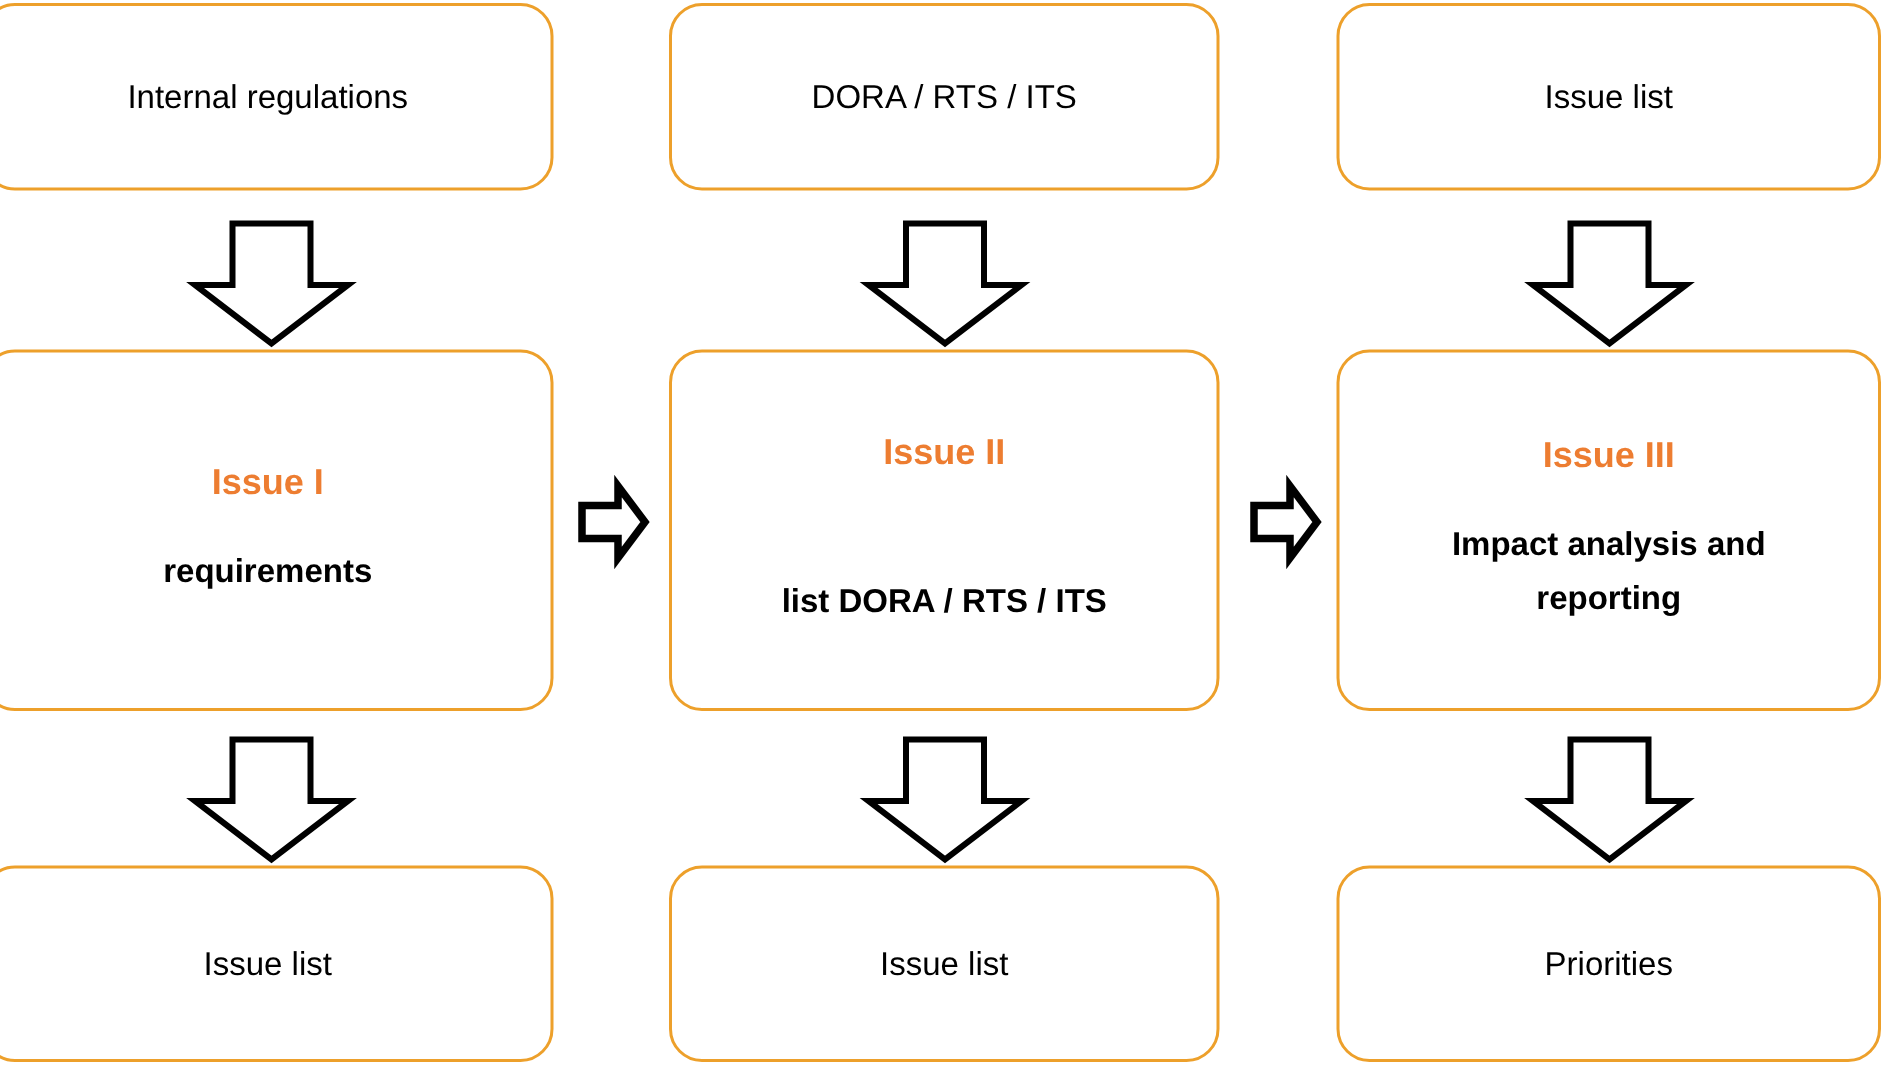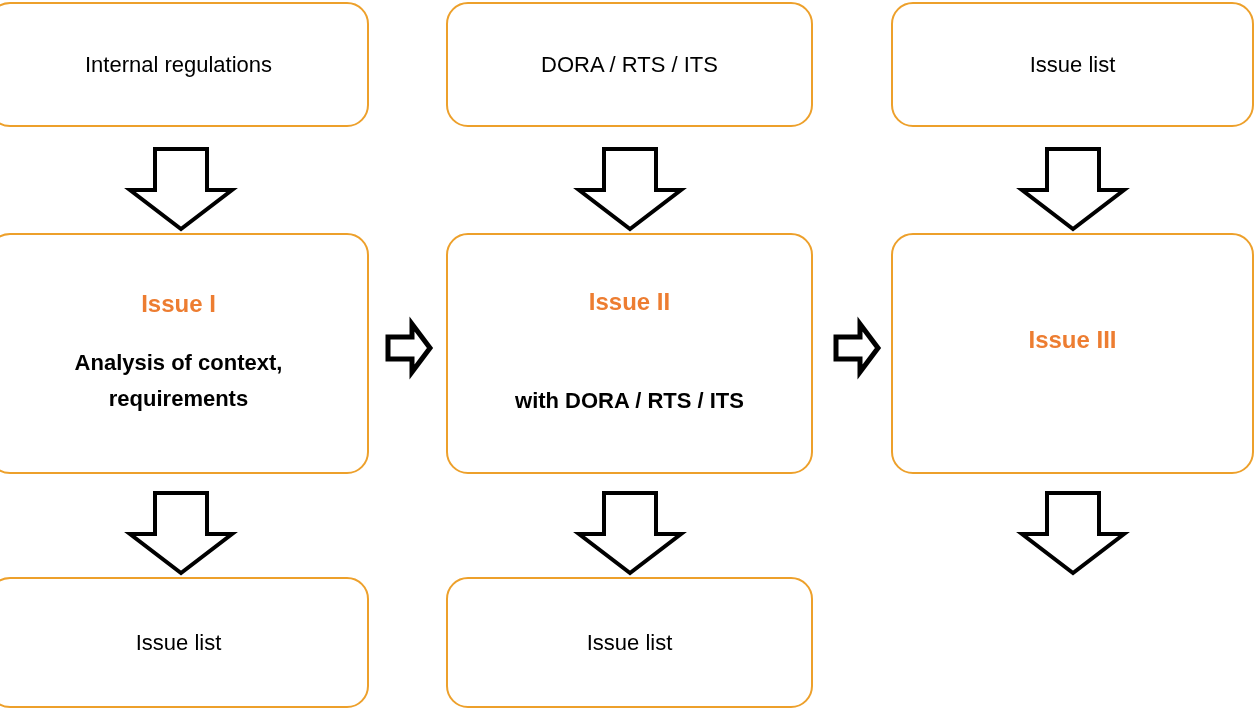--- a/index.html
+++ b/index.html
@@ -139,34 +139,37 @@
   </div>
   <div class="arrow-down ad-c3 ad-upper">
     <svg viewBox="0 0 110 84" preserveAspectRatio="none">
       <polygon class="arrow-poly" points="29,2 81,2 81,43 106,43 55,82 4,43 29,43"></polygon>
     </svg>
   </div>
 
   <div class="box phase-box col1 row-phase">
     <div class="phase-title">Issue I</div>
     <div class="phase-body">
-      <span class="pl">Analysis of context,</span>
       <span class="pl">requirements</span>
     </div>
   </div>
 
   <div class="box phase-box col2 row-phase">
     <div class="phase-title">Issue II</div>
     <div class="phase-body">
-      <span class="pl">with DORA / RTS / ITS</span>
+      <span class="pl">list DORA / RTS / ITS</span>
     </div>
   </div>
 
   <div class="box phase-box col3 row-phase">
     <div class="phase-title">Issue III</div>
+    <div class="phase-body">
+      <span class="pl">Impact analysis and</span>
+      <span class="pl">reporting</span>
+    </div>
   </div>
 
   <div class="arrow-right ar-1">
     <svg viewBox="0 0 48 54" preserveAspectRatio="none">
       <polygon class="arrow-poly-sm" points="3,16 27,16 27,3 45,27 27,51 27,38 3,38"></polygon>
     </svg>
   </div>
   <div class="arrow-right ar-2">
     <svg viewBox="0 0 48 54" preserveAspectRatio="none">
       <polygon class="arrow-poly-sm" points="3,16 27,16 27,3 45,27 27,51 27,38 3,38"></polygon>
@@ -190,14 +193,17 @@
   </div>
 
   <div class="box io-box col1 row-bottom">
     <span class="io-line">Issue list</span>
   </div>
 
   <div class="box io-box col2 row-bottom">
     <span class="io-line">Issue list</span>
   </div>
 
+  <div class="box io-box col3 row-bottom">
+    <span class="io-line">Priorities</span>
+  </div>
 
 </div>
 
 </body></html>

